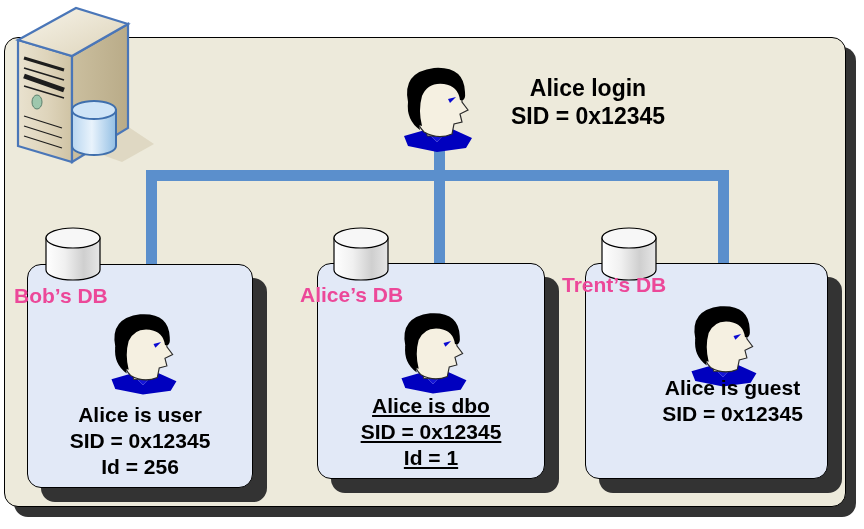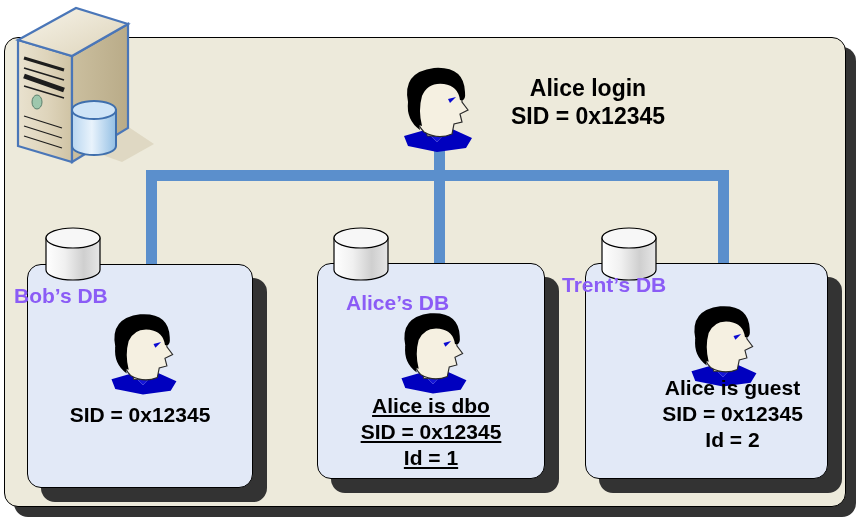--- a/index.html
+++ b/index.html
@@ -130,27 +130,27 @@
     width: 62px;
     height: 58px;
   }
   .cyl1 { left: 42px;  top: 226px; }
   .cyl2 { left: 330px; top: 226px; }
   .cyl3 { left: 598px; top: 226px; }
 
   
   .db-label {
     position: absolute;
-    color: #8b5cf6;
+    color: #ec4899;
     font-size: 21px;
     font-weight: bold;
     white-space: nowrap;
   }
   .db-label-1 { left: 14px;  top: 284px; }
-  .db-label-2 { left: 300px; top: 291px; margin-left: 46px; }
+  .db-label-2 { left: 300px; top: 283px; }
   .db-label-3 { left: 562px; top: 273px; }
 
   
   .db-head {
     position: absolute;
     width: 86px;
     height: 92px;
   }
   .db-head-1 { left: 100px; top: 308px; }
   .db-head-2 { left: 390px; top: 307px; }
@@ -283,21 +283,23 @@
       <path d="M12 74 L33 68 L45 80 L58 66 L80 76 L74 86 L45 90 L16 84 Z" fill="#0000bf"></path>
       <path d="M33 68 L45 80 L58 66 L45 72 Z" fill="#1414d8"></path>
       <path d="M35 62 L35 74 L52 74 L52 60 Z" fill="#f3eedf" stroke="#2b2b2b" stroke-width="1"></path>
       <path d="M22 30 Q22 12 44 11 Q66 11 70 32 L70 40 L76 48 L68 52 L70 60 L62 62 L60 72 Q46 78 32 70 Q20 58 22 30 Z" fill="#f5f0e1" stroke="#2b2b2b" stroke-width="1.2"></path>
       <path d="M16 40 Q10 10 42 6 Q72 4 73 30 Q74 40 68 38 Q66 24 52 22 Q36 20 30 34 Q26 48 30 64 Q20 62 16 40 Z" fill="#000000"></path>
       <path d="M16 40 Q14 58 28 68 Q24 52 28 38 Z" fill="#000000"></path>
       <path d="M56 37 L64 35 L58 41 Z" fill="#0a0ad2"></path>
     </svg>
   </div>
   <div class="db-text db-text-1">
+    <div>Alice is user</div>
     <div>SID = 0x12345</div>
+    <div>Id = 256</div>
   </div>
 
   <div class="dbbox-shadow db2s"></div>
   <div class="dbbox db2"></div>
   <div class="cyl cyl2">
     <svg width="62" height="58" viewBox="0 0 62 58" xmlns="http://www.w3.org/2000/svg">
       <defs>
         <linearGradient id="cylGrayB" x1="0" y1="0" x2="1" y2="0">
           <stop offset="0%" stop-color="#ffffff"></stop>
           <stop offset="35%" stop-color="#f0f0f0"></stop>
@@ -351,16 +353,15 @@
       <path d="M35 62 L35 74 L52 74 L52 60 Z" fill="#f3eedf" stroke="#2b2b2b" stroke-width="1"></path>
       <path d="M22 30 Q22 12 44 11 Q66 11 70 32 L70 40 L76 48 L68 52 L70 60 L62 62 L60 72 Q46 78 32 70 Q20 58 22 30 Z" fill="#f5f0e1" stroke="#2b2b2b" stroke-width="1.2"></path>
       <path d="M16 40 Q10 10 42 6 Q72 4 73 30 Q74 40 68 38 Q66 24 52 22 Q36 20 30 34 Q26 48 30 64 Q20 62 16 40 Z" fill="#000000"></path>
       <path d="M16 40 Q14 58 28 68 Q24 52 28 38 Z" fill="#000000"></path>
       <path d="M56 37 L64 35 L58 41 Z" fill="#0a0ad2"></path>
     </svg>
   </div>
   <div class="db-text db-text-3">
     <div>Alice is guest</div>
     <div>SID = 0x12345</div>
-    <div>Id = 2</div>
   </div>
 
 </div>
 
 </body></html>

